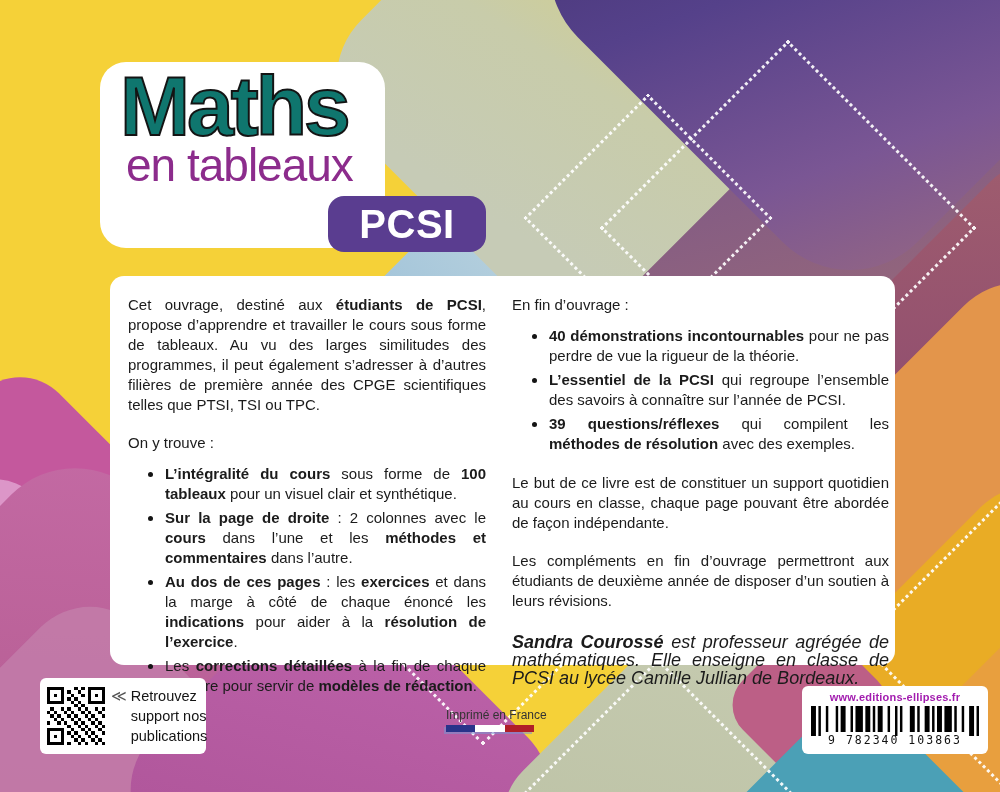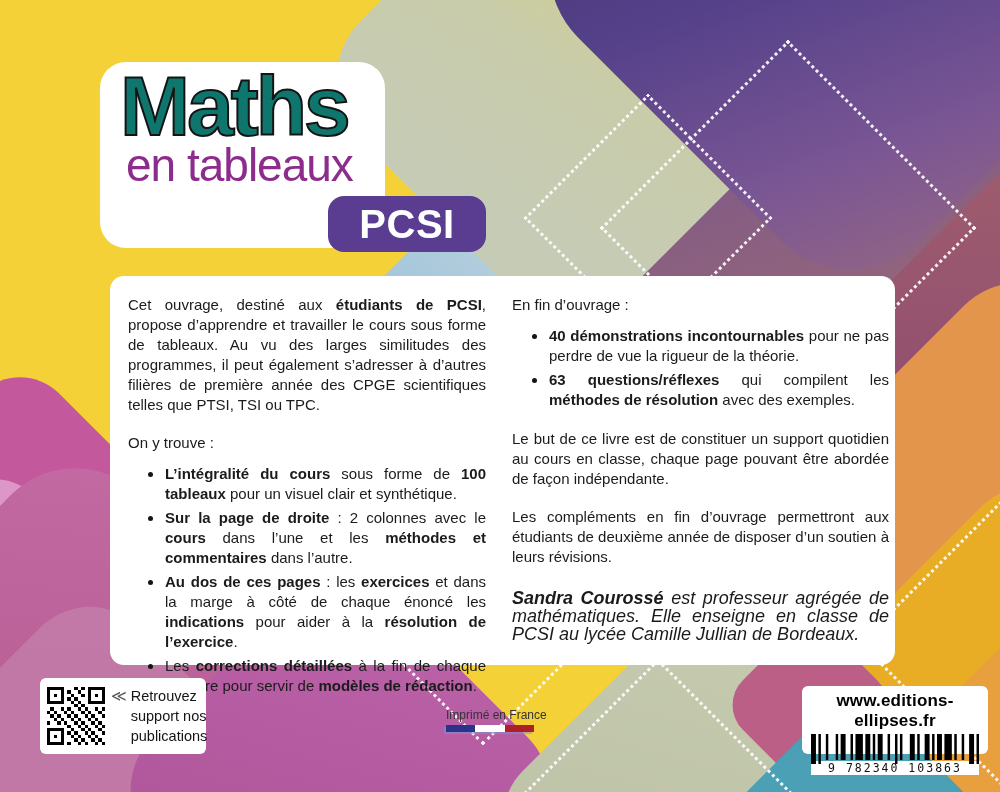--- a/index.html
+++ b/index.html
@@ -62,21 +62,21 @@
   .printed{
     position:absolute;left:446px;top:708px;z-index:6;width:88px;text-align:center;
   }
   .printed .lbl{font-size:12px;color:#333;white-space:nowrap;}
   .flag{display:flex;height:7px;margin-top:3px;box-shadow:-2px 2px 0 rgba(120,150,210,.55);}
   .flag span{flex:1;}
   .site-panel{
     position:absolute;left:802px;top:686px;width:186px;height:68px;background:#fff;
     border-radius:6px;z-index:6;text-align:center;padding-top:5px;box-sizing:border-box;
   }
-  .site-url{font-size:17px;font-weight:bold;color:#000000;letter-spacing:0.2px;}
+  .site-url{font-size:11px;font-weight:bold;color:#a21caf;letter-spacing:0.2px;}
   .barcode-wrap{position:relative;width:168px;margin:3px auto 0;}
   .barcode-wrap svg{display:block;width:168px;height:30px;}
   .bc-digits{
     font-family:"DejaVu Sans Mono",monospace;font-size:11.5px;color:#111;
     letter-spacing:2px;margin-top:-3px;background:#fff;
   }
 </style>
 </head>
 <body>
 
@@ -150,21 +150,22 @@
           <li><span class="dot"></span><span><span class="b">Sur la page de droite</span><span> : 2 colonnes avec le </span><span class="b">cours</span><span> dans l’une et les </span><span class="b">méthodes et commentaires</span><span> dans l’autre.</span></span></li>
           <li><span class="dot"></span><span><span class="b">Au dos de ces pages</span><span> : les </span><span class="b">exercices</span><span> et dans la marge à côté de chaque énoncé les </span><span class="b">indications</span><span> pour aider à la </span><span class="b">résolution de l’exercice</span><span>.</span></span></li>
           <li><span class="dot"></span><span><span>Les </span><span class="b">corrections détaillées</span><span> à la fin de chaque chapitre pour servir de </span><span class="b">modèles de rédaction</span><span>.</span></span></li>
         </ul>
       </div>
       <div class="col right">
         <p>En fin d’ouvrage :</p>
         <div class="gap-md"></div>
         <ul class="feat">
           <li><span class="dot"></span><span><span class="b">40 démonstrations incontournables</span><span> pour ne pas perdre de vue la rigueur de la théorie.</span></span></li>
-          <li><span class="dot"></span><span><span class="b">63 questions/réflexes</span><span> qui compilent les </span><span class="b">méthodes de résolution</span><span> avec des exemples.</span></span></li>
+          <li><span class="dot"></span><span><span class="b">L’essentiel de la PCSI</span><span> qui regroupe l’ensemble des savoirs à connaître sur l’année de PCSI.</span></span></li>
+          <li><span class="dot"></span><span><span class="b">39 questions/réflexes</span><span> qui compilent les </span><span class="b">méthodes de résolution</span><span> avec des exemples.</span></span></li>
         </ul>
         <div class="gap-sm"></div>
         <p>Le but de ce livre est de constituer un support quotidien au cours en classe, chaque page pouvant être abordée de façon indépendante.</p>
         <div class="gap-lg"></div>
         <p>Les compléments en fin d’ouvrage permettront aux étudiants de deuxième année de disposer d’un soutien à leurs révisions.</p>
         <div style="height:22px;"></div>
         <p class="bio"><span class="b i">Sandra Courossé</span><span class="i"> est professeur agrégée de mathématiques. Elle enseigne en classe de PCSI au lycée Camille Jullian de Bordeaux.</span></p>
       </div>
     </div>
   </div>

